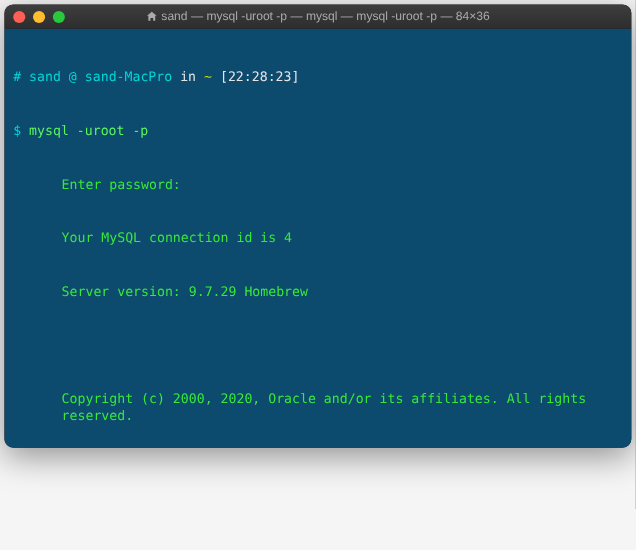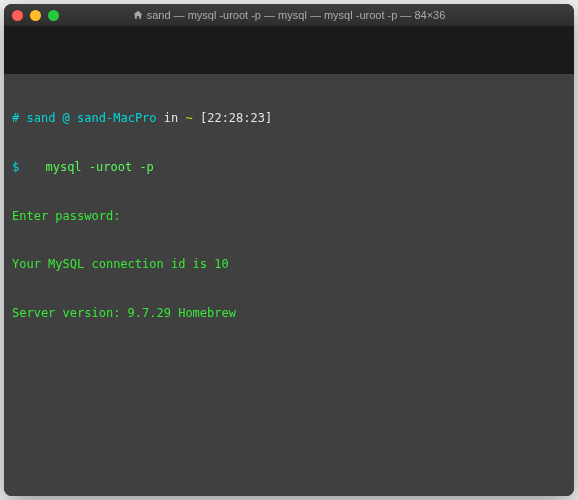--- a/index.html
+++ b/index.html
@@ -5,28 +5,27 @@
     * { margin: 0; padding: 0; box-sizing: border-box; }
     body {
       background: #f5f5f5;
       font-family: -apple-system, BlinkMacSystemFont, sans-serif;
       padding: 4px;
       width: 578px;
       height: 500px;
     }
     .window {
       width: 570px;
-      height: 492px;
+      height: 403px;
       background: #1a1a1a;
       border-radius: 8px;
       overflow: hidden;
       box-shadow: 0 8px 30px rgba(0,0,0,0.4);
       display: flex;
       flex-direction: column;
-      gap: 48px;
     }
     .titlebar {
       height: 22px;
       background: linear-gradient(to bottom, #3e3e3e, #2d2d2d);
       display: flex;
       align-items: center;
       padding: 0 8px;
       position: relative;
       flex-shrink: 0;
     }
@@ -55,34 +54,34 @@
       justify-content: center;
       gap: 4px;
     }
     .home-icon {
       width: 10px;
       height: 10px;
       display: inline-block;
     }
     .terminal {
       flex: 1;
-      background: #404040;
+      background: #0c4a6e;
       padding: 4px 8px;
       font-family: "Menlo", "Monaco", "Consolas", monospace;
       font-size: 12px;
       line-height: 1.35;
       overflow: hidden;
       white-space: pre-wrap;
       word-break: break-word;
     }
     .line { min-height: 1.35em; }
     .fg-cyan { color: #00d7d7; }
     .fg-yellow { color: #d7d700; }
-    .fg-green { color: #38e838; }
-    .fg-green-bright { color: #5af75a; margin-left: 19px; }
+    .fg-green { color: #38e838; margin-left: 44px; }
+    .fg-green-bright { color: #5af75a; }
     .fg-white { color: #e5e5e5; }
   </style>
 </head>
 <body>
 
 <div class="window">
   <div class="titlebar">
     <div class="traffic-lights">
       <div class="light red"></div>
       <div class="light yellow"></div>
@@ -95,23 +94,24 @@
           </svg>
       </span>
       <span>sand — mysql -uroot -p — mysql — mysql -uroot -p — 84×36</span>
     </div>
   </div>
 
   <div class="terminal">
     <div class="line"><span class="fg-cyan">#</span> <span class="fg-cyan">sand</span> <span class="fg-cyan">@</span> <span class="fg-cyan">sand-MacPro</span> <span class="fg-white">in</span> <span class="fg-yellow">~</span> <span class="fg-white">[22:28:23]</span></div>
     <div class="line"><span class="fg-cyan">$</span> <span class="fg-green-bright">mysql -uroot -p</span></div>
     <div class="line fg-green">Enter password:</div>
-    <div class="line fg-green">Your MySQL connection id is 10</div>
+    <div class="line fg-green">Your MySQL connection id is 4</div>
     <div class="line fg-green">Server version: 9.7.29 Homebrew</div>
     <div class="line"> </div>
+    <div class="line fg-green">Copyright (c) 2000, 2020, Oracle and/or its affiliates. All rights reserved.</div>
     <div class="line"> </div>
     
     
     
     
     
     
     
     
     

